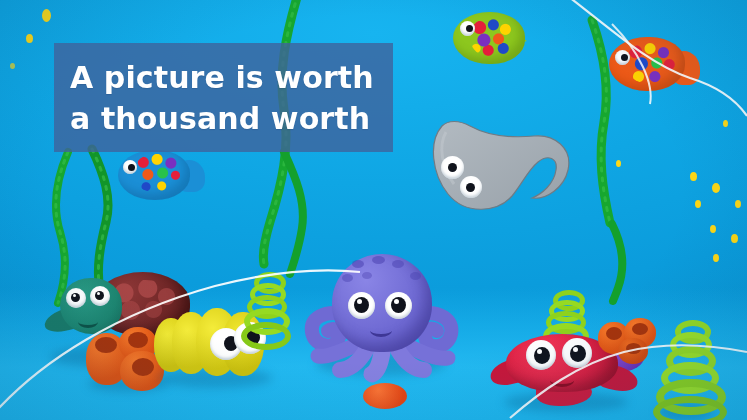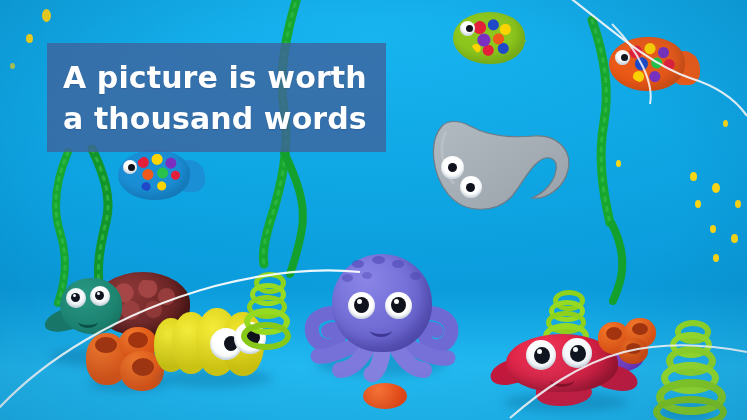--- a/index.html
+++ b/index.html
@@ -34,21 +34,21 @@
   
   .weed{position:absolute;}
   .weed svg{display:block;overflow:visible;}
 
   
   #threads{position:absolute;inset:0;}
   #threads svg{display:block;}
 
   
   #caption{
-    position:absolute;left:47px;top:43px;width:339px;height:109px;
+    position:absolute;left:54px;top:43px;width:339px;height:109px;
     background:rgba(63,99,156,.80);
     box-sizing:border-box;
     padding:14px 16px 0 16px;
   }
   #caption .line{
     color:#ffffff;
     font-size:30px;
     line-height:41px;
     font-weight:700;
     letter-spacing:.1px;
@@ -300,16 +300,16 @@
       <path d="M560 -10 C610 28 648 64 690 78 C716 86 736 100 747 116" fill="none" stroke="#ffffff" stroke-width="2.2" opacity=".92"></path>
       <path d="M612 24 C640 52 654 84 650 104" fill="none" stroke="#ffffff" stroke-width="2" opacity=".85"></path>
       <path d="M510 418 C540 392 578 364 624 352 C664 342 706 344 747 352" fill="none" stroke="#ffffff" stroke-width="2.2" opacity=".9"></path>
     </svg>
   </div>
 
   <div class="layer" id="vignette"></div>
 
   <div id="caption">
     <div class="line">A picture is worth</div>
-    <div class="line">a thousand words</div>
+    <div class="line">a thousand worth</div>
   </div>
 
 </div>
 
 </body></html>

